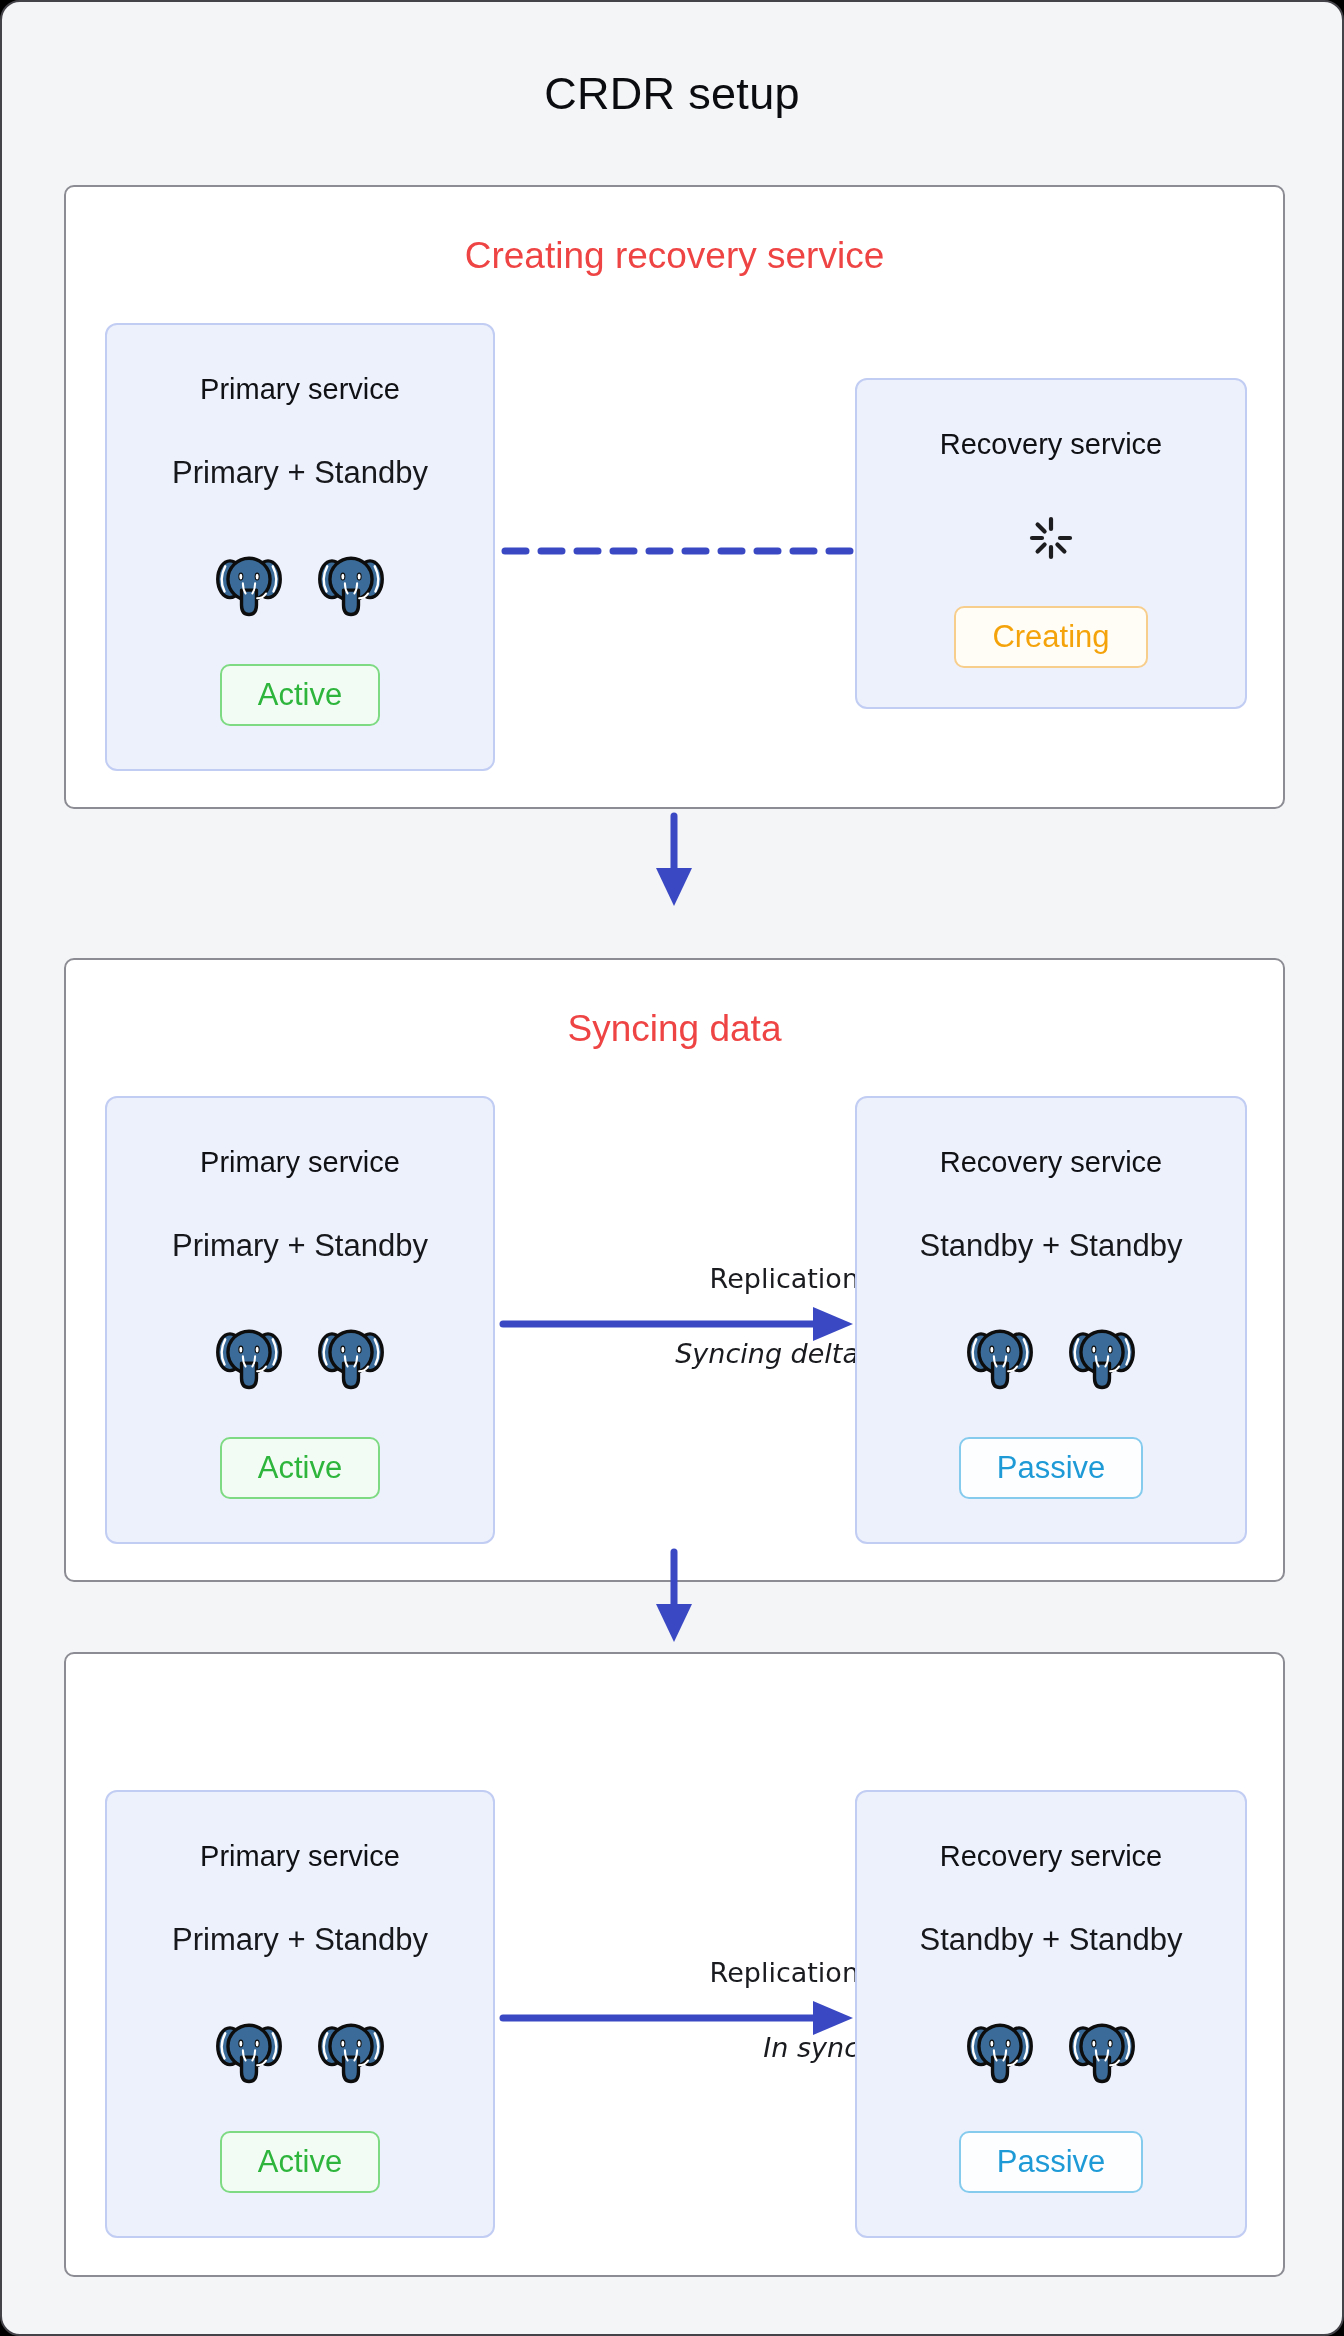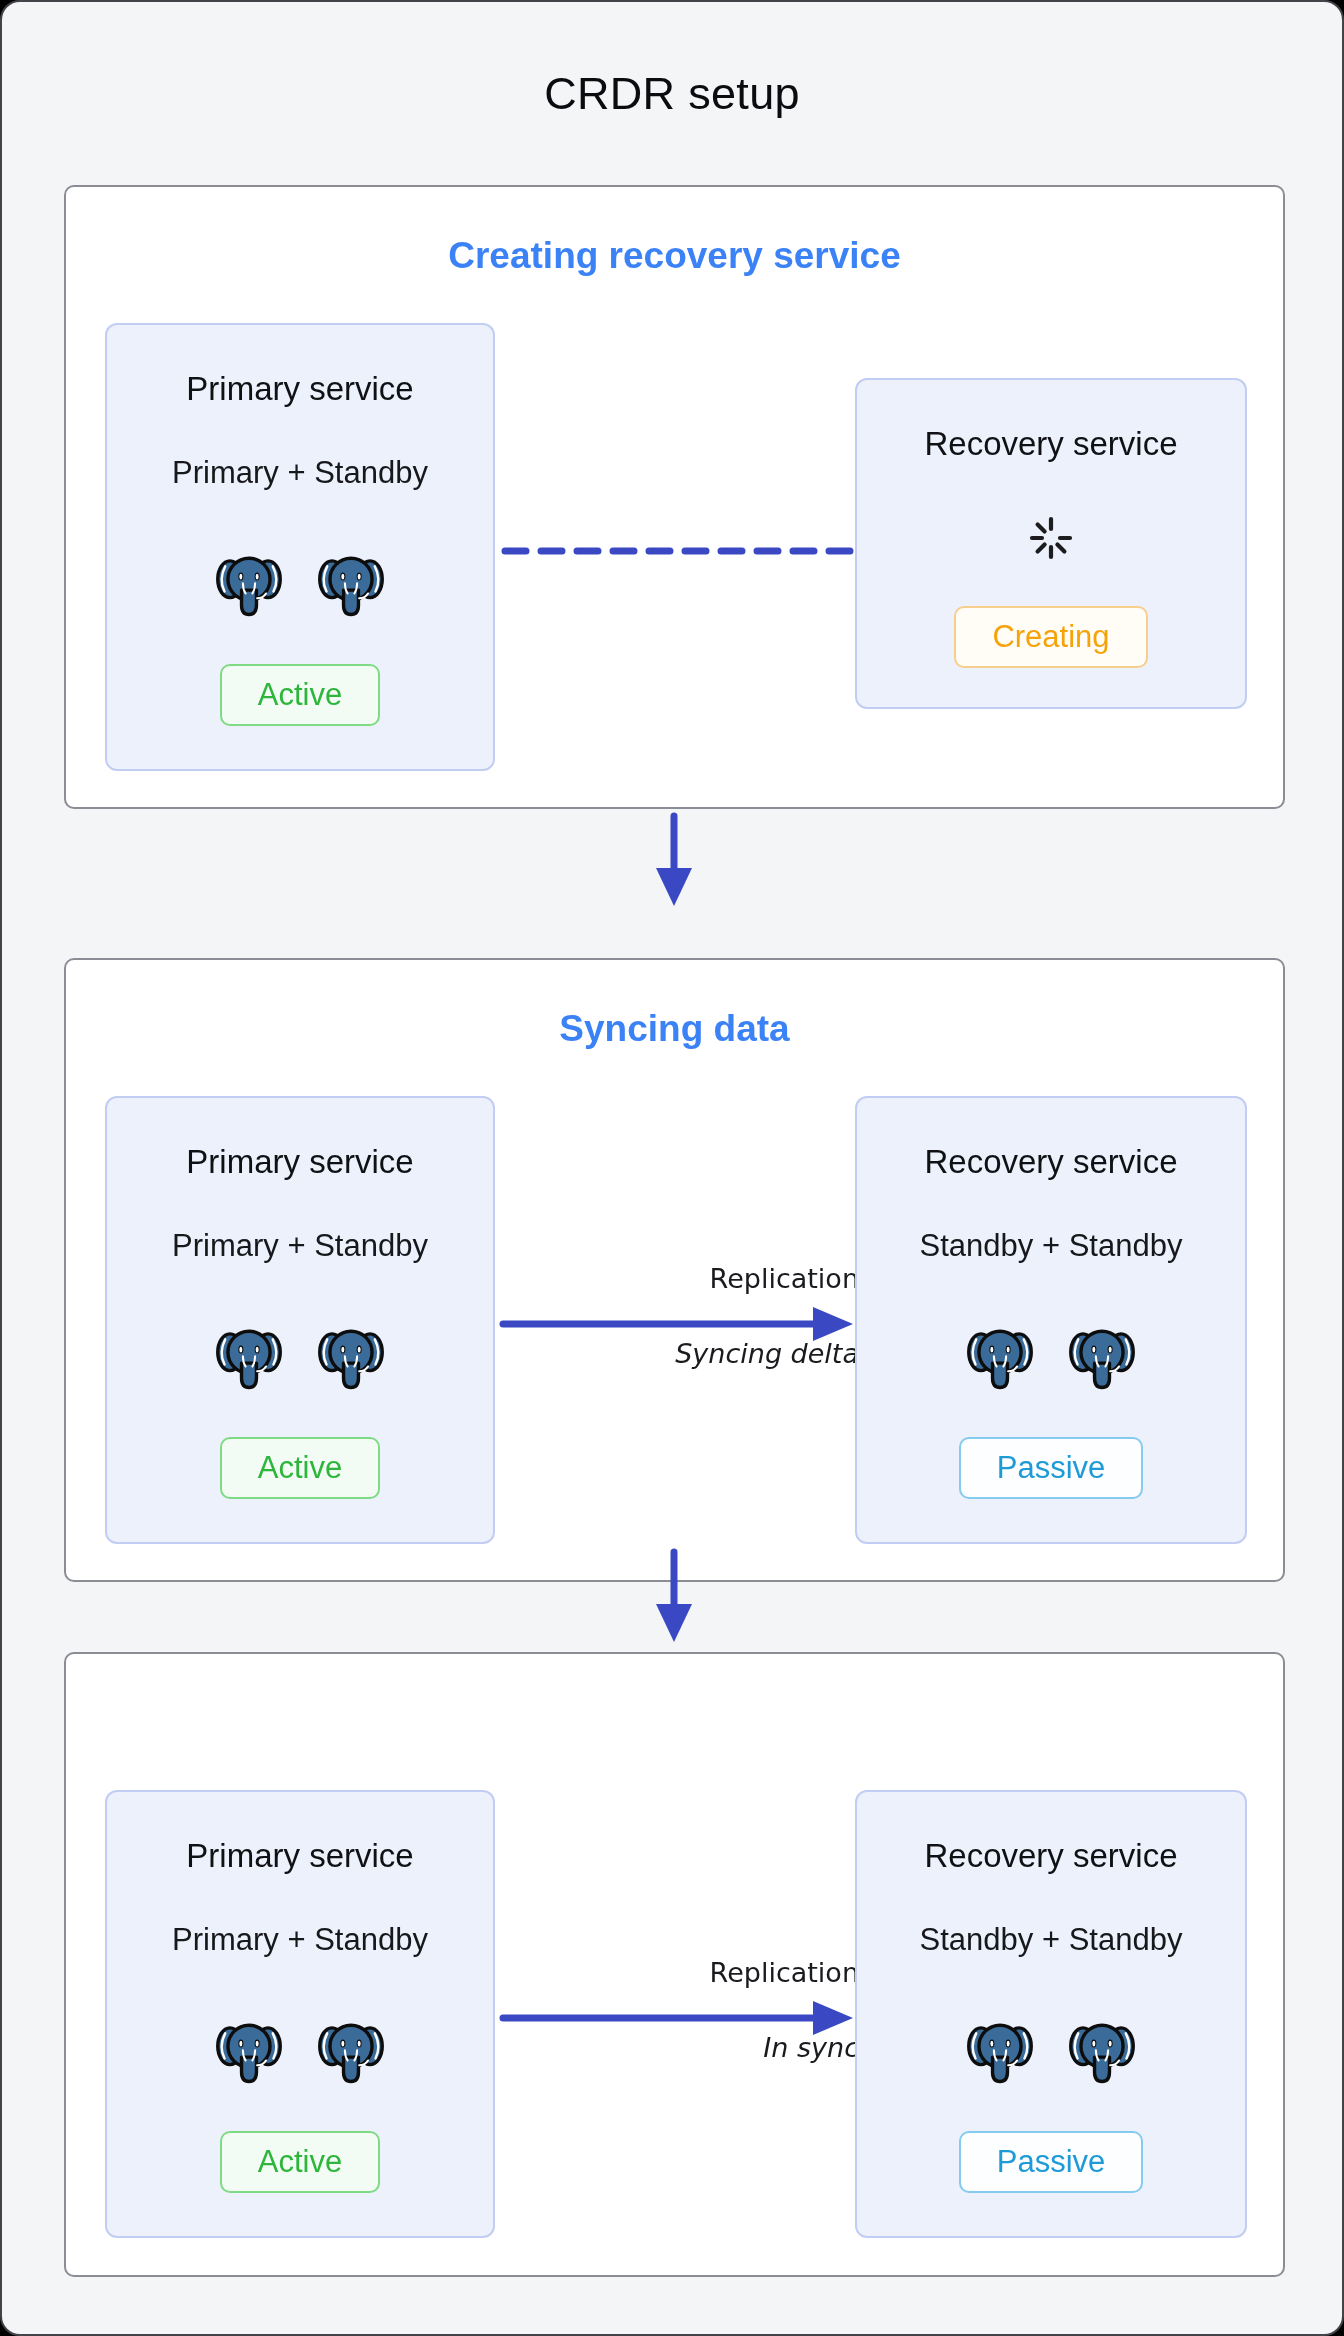--- a/index.html
+++ b/index.html
@@ -18,32 +18,32 @@
   .stage {
     position:absolute; left:62px; width:1221px; box-sizing:border-box;
     background:#ffffff; border:2px solid #8c8c94; border-radius:10px;
   }
   .stage-1 { top:183px; height:624px; }
   .stage-2 { top:916px; height:624px;margin-top:40px; }
   .stage-3 { top:1650px; height:625px; }
 
   .stage-title {
     position:absolute; top:48px; left:0; width:100%; text-align:center;
-    font-size:37px; font-weight:700; color:#3b82f6;
+    font-size:37px; font-weight:400; color:#ef4444;
   }
 
   .card {
     position:absolute; box-sizing:border-box; text-align:center;
     background:#edf1fc; border:2px solid #c2cdf3; border-radius:12px;
   }
   .card-primary  { left:39px;  top:136px; width:390px; height:448px; }
   .card-recovery { left:789px; top:136px; width:392px; height:448px; }
   .card-recovery-short { left:789px; top:191px; width:392px; height:331px; }
 
-  .card-title    { margin-top:44px; font-size:33px; line-height:40px; font-weight:500; color:#101114; }
+  .card-title    { margin-top:44px; font-size:29px; line-height:40px; font-weight:500; color:#101114; }
   .card-subtitle { margin-top:49px; font-size:31px; line-height:30px; color:#17181c; }
 
   .elephant-row { margin-top:60px; height:72px; display:flex; justify-content:center; gap:34px; }
   .elephant-row svg { width:68px; height:72px; }
 
   .spinner-wrap { margin-top:50px; height:48px; display:flex; justify-content:center; }
 
   .badge {
     display:inline-block; margin-top:44px; font-size:31px; line-height:36px;
     padding:11px 36px; border-radius:10px; border:2px solid transparent;

